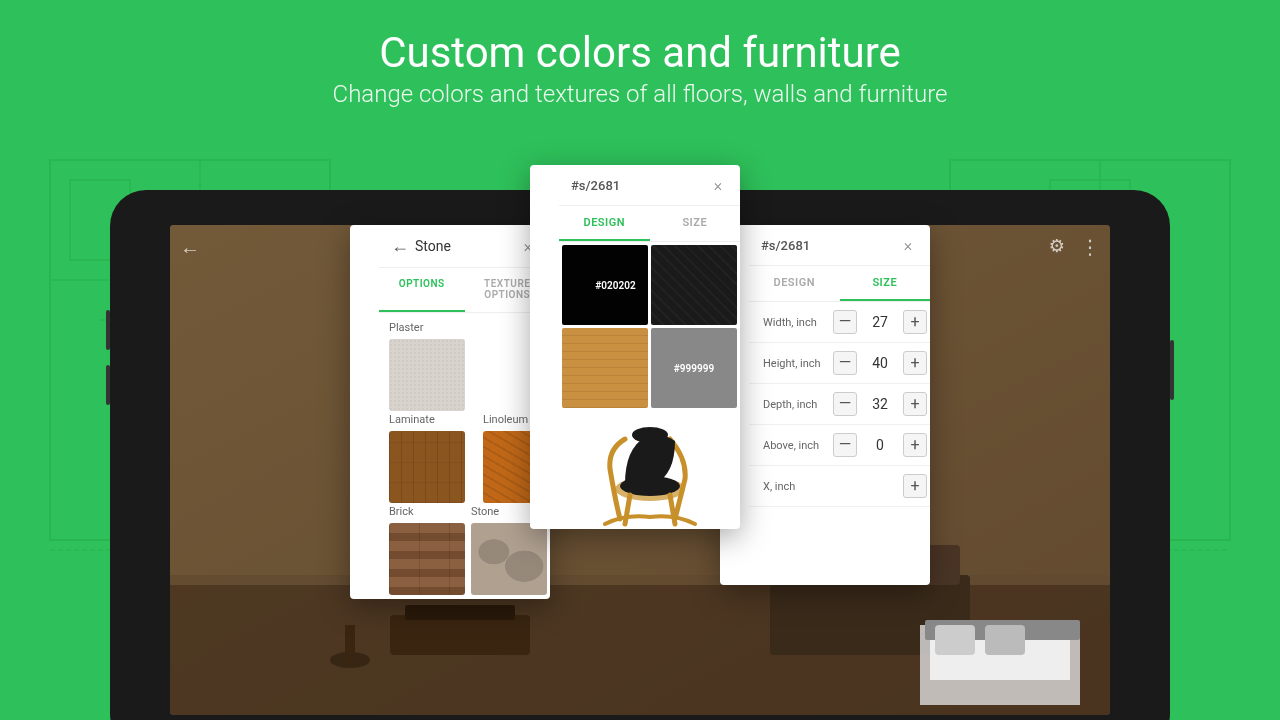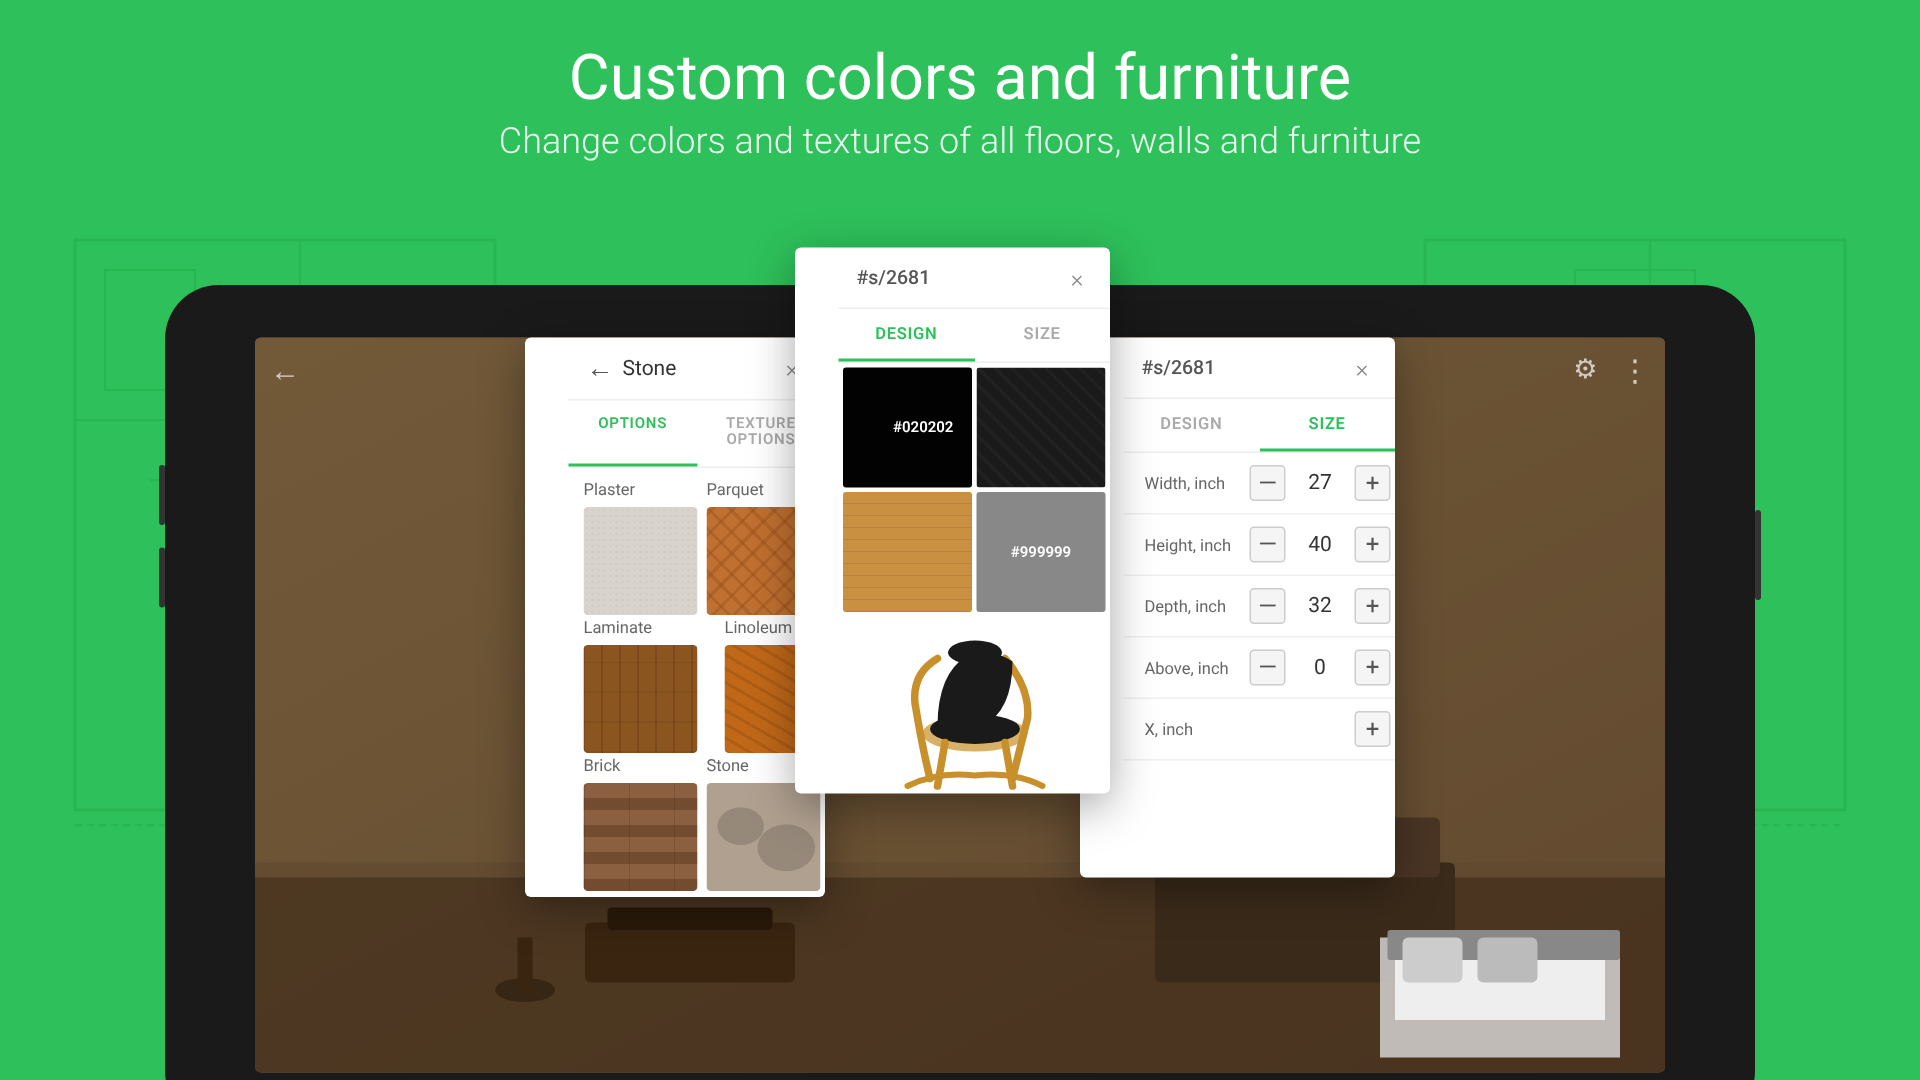--- a/index.html
+++ b/index.html
@@ -456,24 +456,20 @@
       <div class="texture-tab active">OPTIONS</div>
       <div class="texture-tab">TEXTURE OPTIONS</div>
     </div>
     <div class="texture-section">
 
       <div style="display:flex;gap:6px;margin-bottom:2px;">
         <div>
           <div class="texture-label">Plaster</div>
           <div class="texture-thumb texture-plaster"></div>
         </div>
-        <div>
-          <div class="texture-label">Parquet</div>
-          <div class="texture-thumb texture-parquet"></div>
-        </div>
       </div>
 
       <div style="display:flex;gap:18px;margin-bottom:2px;">
         <div>
           <div class="texture-label">Laminate</div>
           <div class="texture-thumb texture-laminate"></div>
         </div>
         <div>
           <div class="texture-label">Linoleum</div>
           <div class="texture-thumb texture-linoleum"></div>

